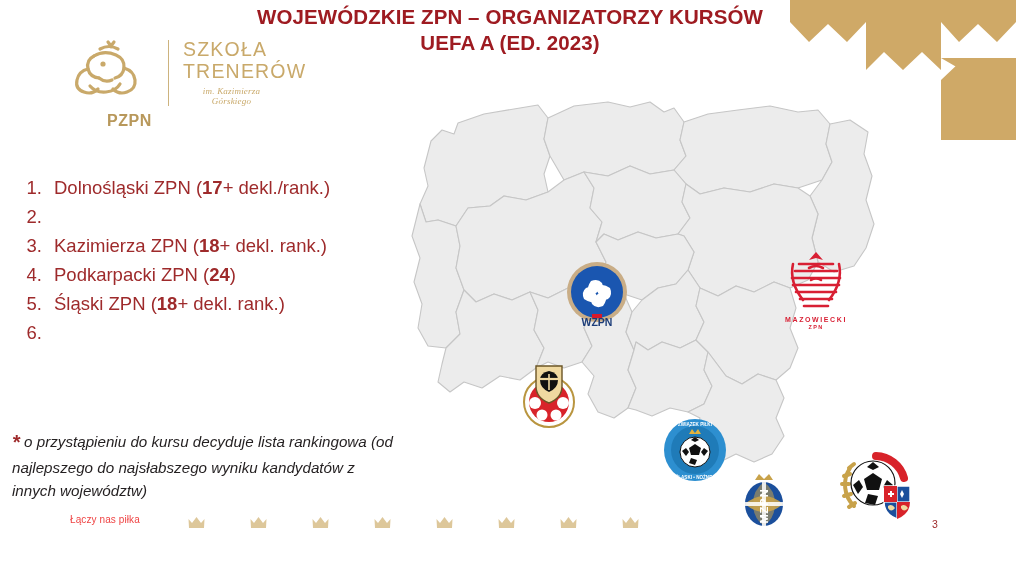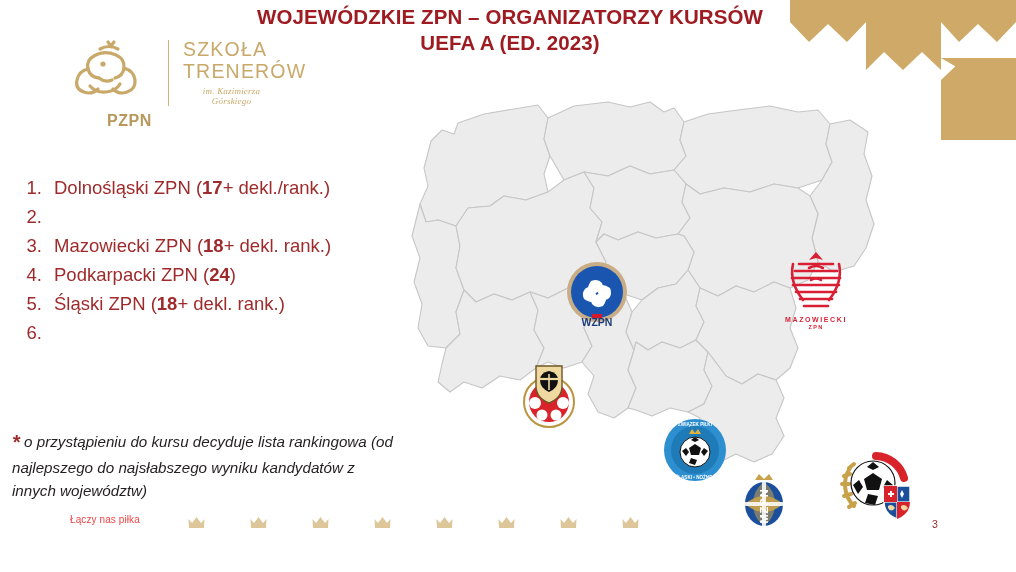--- a/index.html
+++ b/index.html
@@ -115,21 +115,21 @@
   <div class="list">
     <div class="row">
       <span class="num">1.</span>
       <span class="txt"><span>Dolnośląski ZPN</span> (<b>17</b><span>+ dekl./rank.</span>)</span>
     </div>
     <div class="row">
       <span class="num">2.</span>
     </div>
     <div class="row">
       <span class="num">3.</span>
-      <span class="txt"><span>Mazowiecki ZPN</span> (<b>18</b><span>+ dekl. rank.</span>)</span>
+      <span class="txt"><span>Kazimierza ZPN</span> (<b>18</b><span>+ dekl. rank.</span>)</span>
     </div>
     <div class="row">
       <span class="num">4.</span>
       <span class="txt"><span>Podkarpacki ZPN</span> (<b>24</b><span></span>)</span>
     </div>
     <div class="row">
       <span class="num">5.</span>
       <span class="txt"><span>Śląski ZPN</span> (<b>18</b><span>+ dekl. rank.</span>)</span>
     </div>
     <div class="row">

